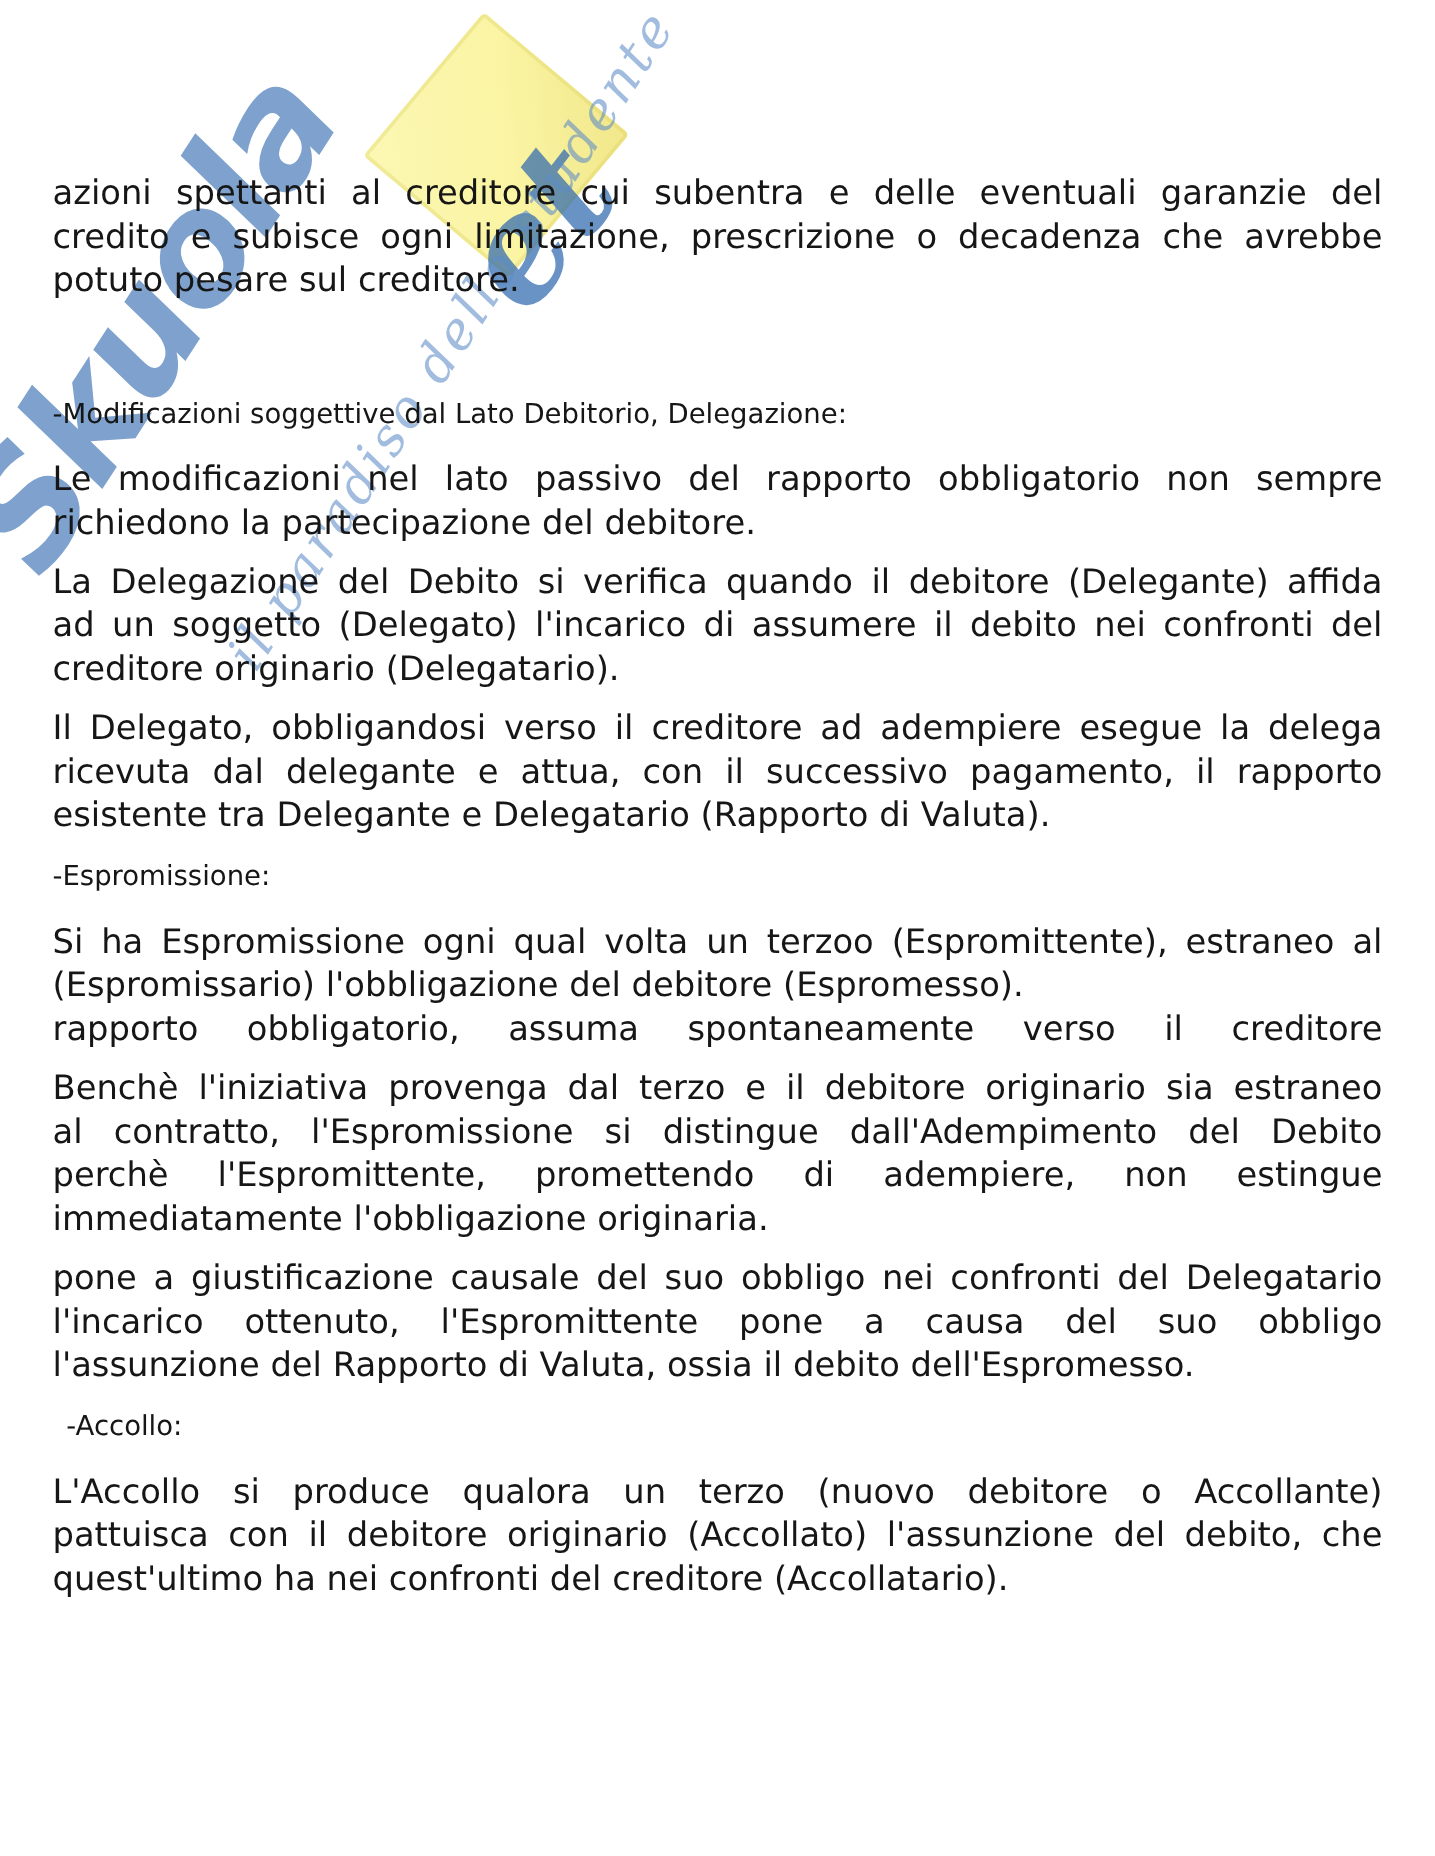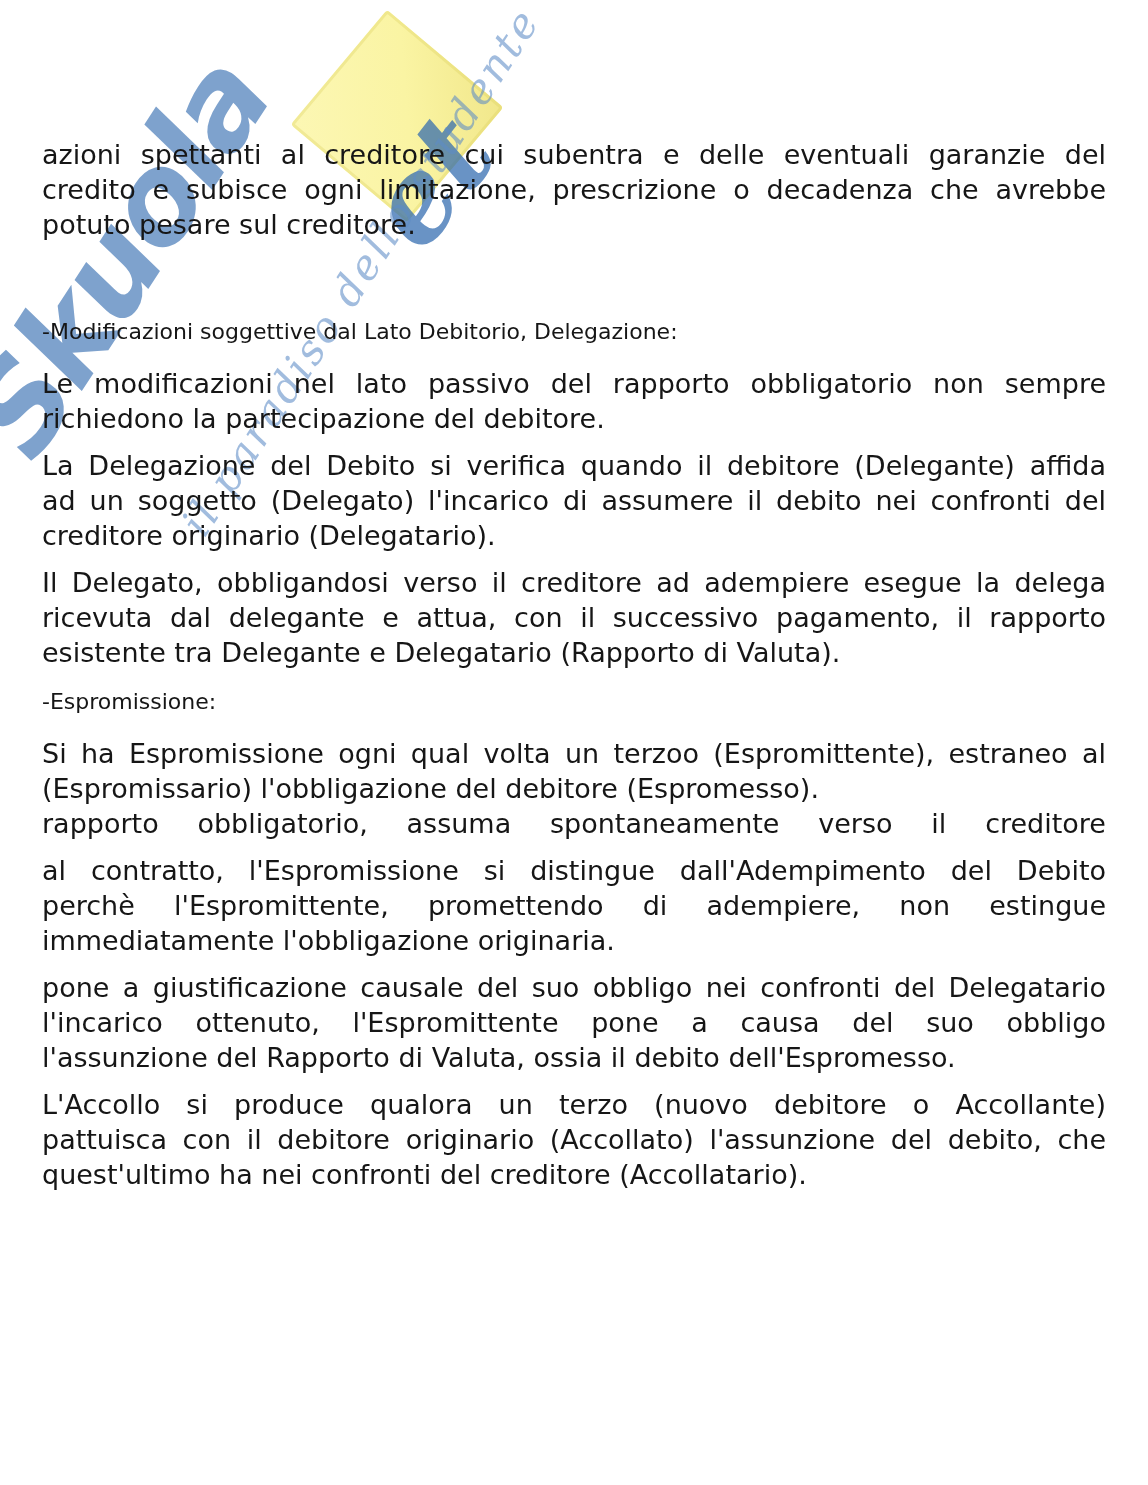--- a/index.html
+++ b/index.html
@@ -106,31 +106,33 @@
 
     <div class="heading">-Espromissione:</div>
 
     <div class="para">
       <div class="line">Si ha Espromissione ogni qual volta un terzoo (Espromittente), estraneo al</div>
       <div class="line last">(Espromissario) l'obbligazione del debitore (Espromesso).</div>
       <div class="line">rapporto obbligatorio, assuma spontaneamente verso il creditore</div>
     </div>
 
     <div class="para">
+      <div class="line">Benchè l'iniziativa provenga dal terzo e il debitore originario sia estraneo</div>
       <div class="line">al contratto, l'Espromissione si distingue dall'Adempimento del Debito</div>
       <div class="line">perchè l'Espromittente, promettendo di adempiere, non estingue</div>
       <div class="line last">immediatamente l'obbligazione originaria.</div>
     </div>
 
     <div class="para">
       <div class="line">pone a giustificazione causale del suo obbligo nei confronti del Delegatario</div>
       <div class="line">l'incarico ottenuto, l'Espromittente pone a causa del suo obbligo</div>
       <div class="line last">l'assunzione del Rapporto di Valuta, ossia il debito dell'Espromesso.</div>
     </div>
 
+    <div class="heading indent">-Accollo:</div>
 
     <div class="para">
       <div class="line">L'Accollo si produce qualora un terzo (nuovo debitore o Accollante)</div>
       <div class="line">pattuisca con il debitore originario (Accollato) l'assunzione del debito, che</div>
       <div class="line last">quest'ultimo ha nei confronti del creditore (Accollatario).</div>
     </div>
 
   </div>
 </div>
 

